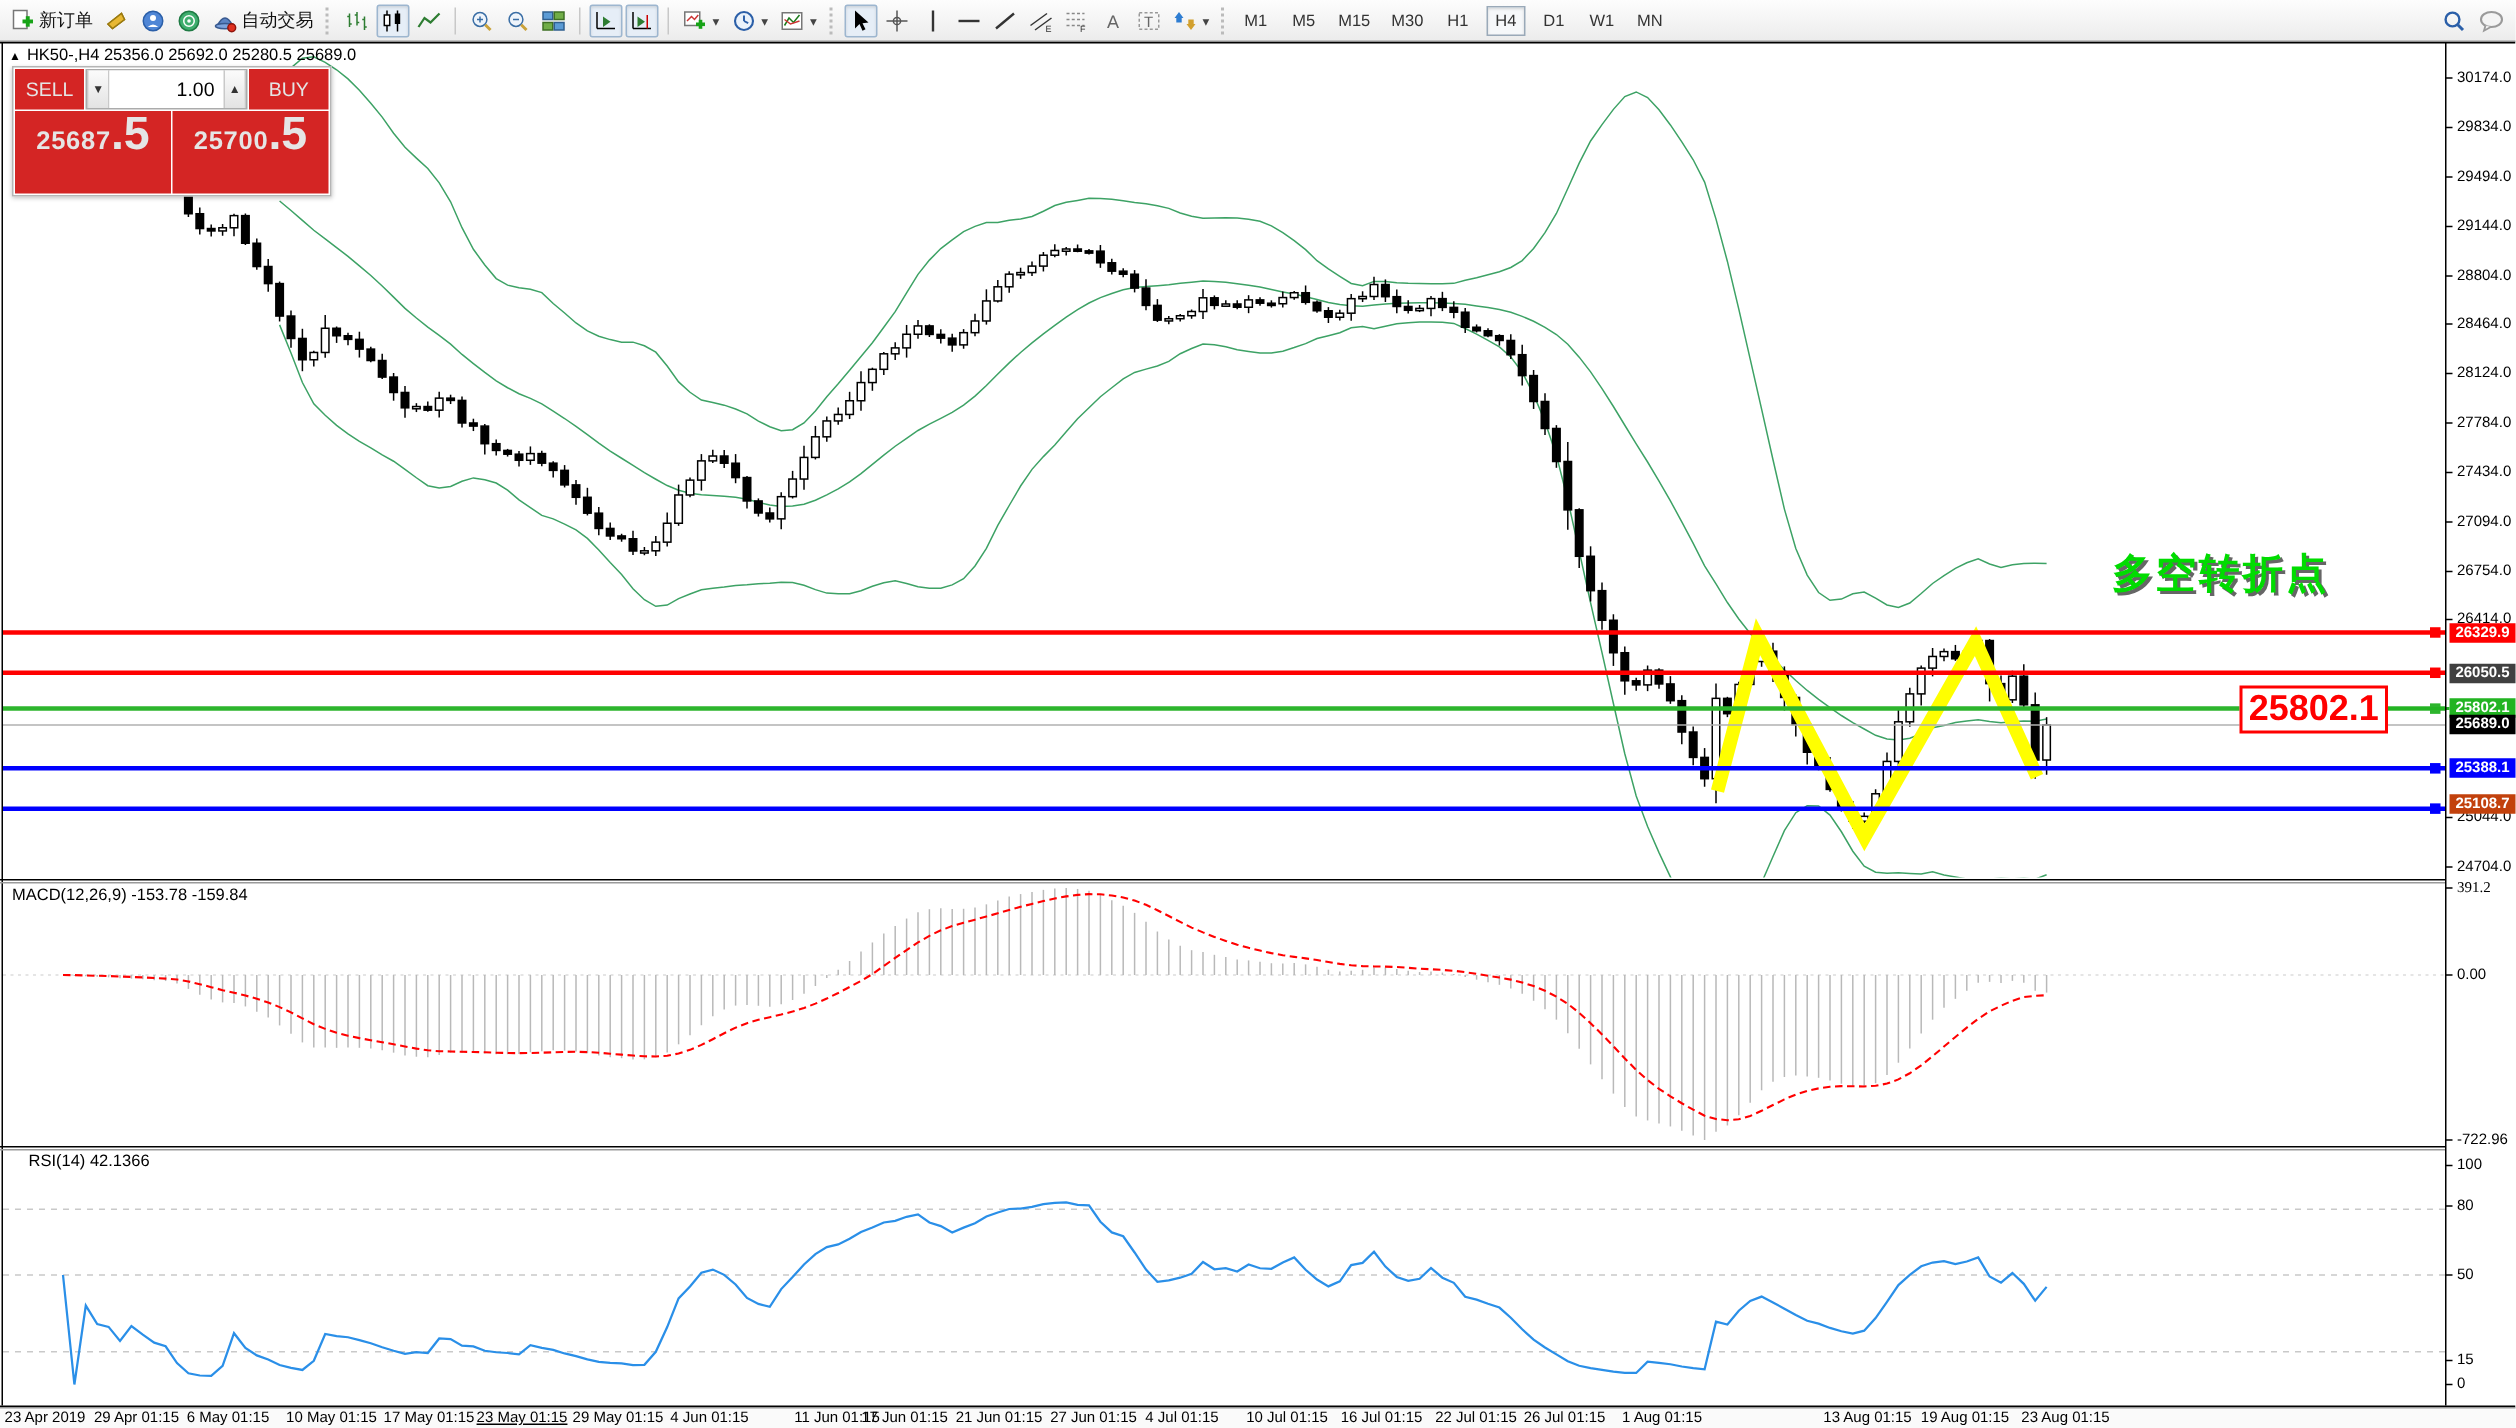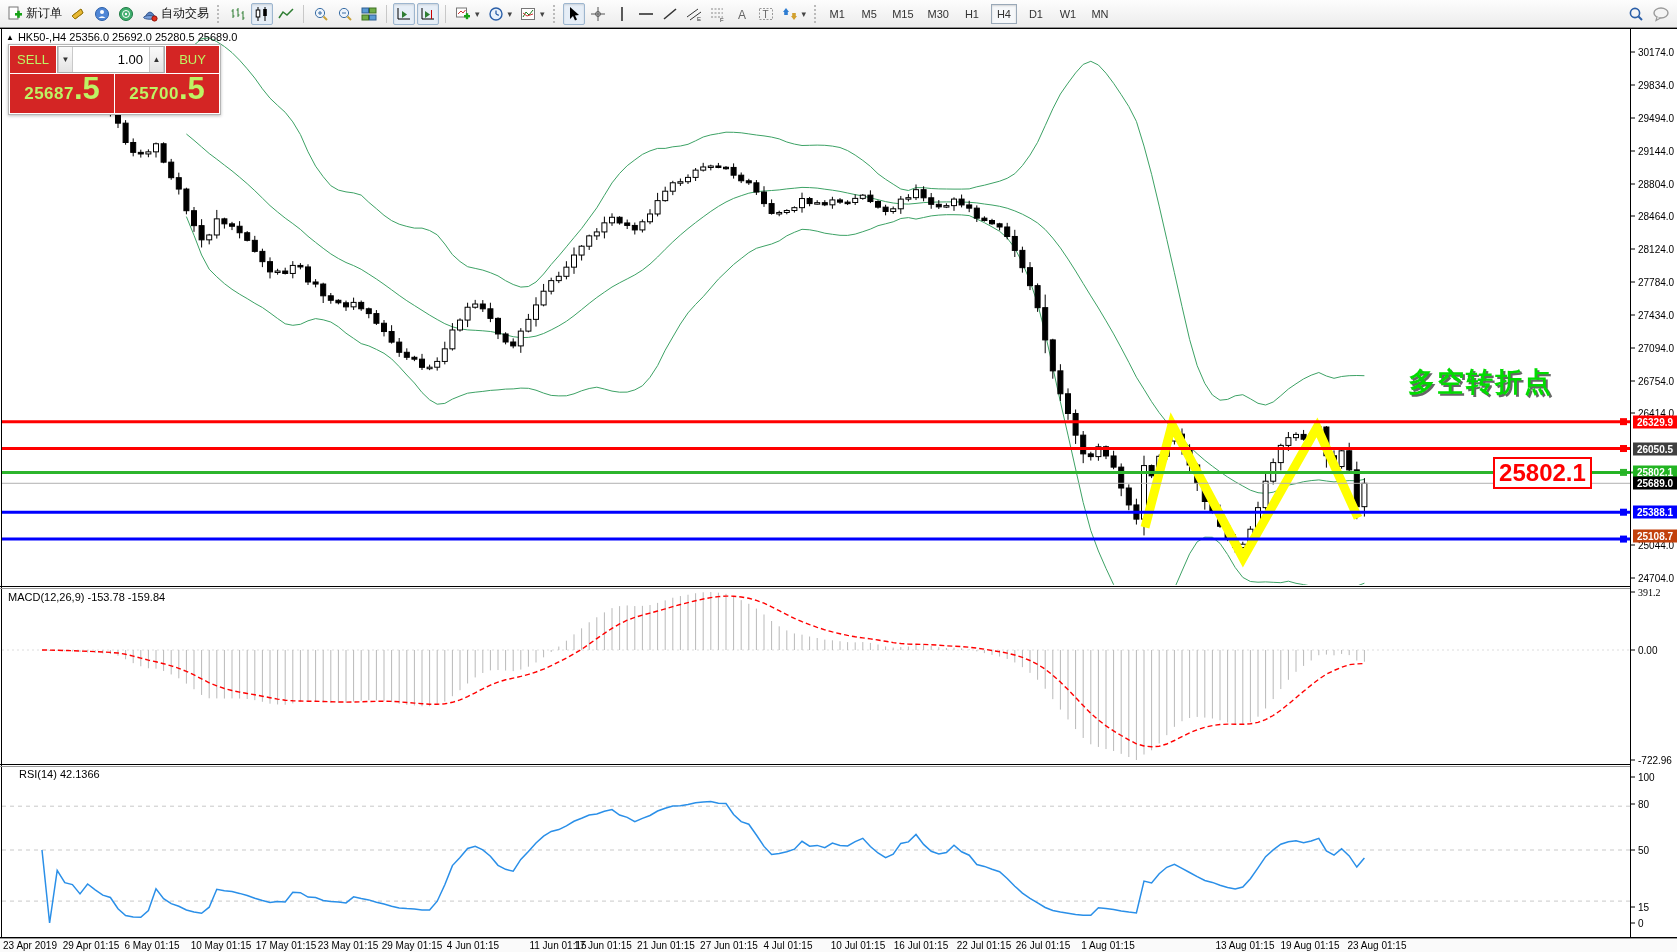--- a/index.html
+++ b/index.html
@@ -24,29 +24,29 @@
   
   #plot{position:absolute;left:0;top:0;z-index:1;pointer-events:none;}
   
   .overlay{position:absolute;z-index:20;}
   .chart-title{left:6px;top:31px;font-size:11px;color:#000;display:flex;align-items:center;gap:4px;}
   .chart-title .tri{font-size:8px;}
   
   .trade-panel{left:8px;top:44px;width:213px;z-index:22;background:#fff;
     border:1px solid #b5b5b5;box-shadow:0 1px 3px rgba(0,0,0,.25);padding:1px;}
   .tp-row1{display:flex;height:27px;gap:1px;}
-  .btn-red{background:#d42524;color:#bef264;display:flex;align-items:center;justify-content:center;}
+  .btn-red{background:#d42524;color:#e5e5e5;display:flex;align-items:center;justify-content:center;}
   .tp-sell{width:46px;font-size:13px;}
   .tp-buy{flex:1;font-size:13px;}
   .tp-spin{display:flex;width:108px;border:1px solid #ababab;}
   .spin-btn{width:15px;background:linear-gradient(#fbfbfb,#e3e3e3);border:0;display:flex;align-items:center;
     justify-content:center;font-size:8px;color:#333;border-left:1px solid #c9c9c9;border-right:1px solid #c9c9c9;}
   .spin-val{flex:1;background:#fff;display:flex;align-items:center;justify-content:flex-end;
     padding-right:6px;font-size:13px;color:#000;}
-  .tp-row2{display:flex;height:39px;gap:1px;margin-top:1px;border-radius:14px;}
+  .tp-row2{display:flex;height:55px;gap:1px;margin-top:1px;border-radius:14px;}
   .tp-price{flex:1;display:flex;align-items:baseline;justify-content:center;}
   .tp-price .main{font-size:17px;font-weight:bold;letter-spacing:.5px;}
   .tp-price .frac{font-size:31px;font-weight:bold;line-height:30px;}
   
   .ytick{position:absolute;font-size:10px;color:#000;transform:translateY(-50%);white-space:nowrap;}
   .badge{position:absolute;left:1633px;width:44px;height:13px;transform:translateY(-50%);
     color:#fff;font-size:10px;font-weight:bold;display:flex;align-items:center;justify-content:center;z-index:25;}
   .date-axis{position:absolute;left:0;top:938px;width:1677px;height:14px;background:#fafafa;
     border-top:1px solid #999;z-index:15;}
   .dtick{position:absolute;top:1px;font-size:10px;color:#000;transform:translateX(-50%);white-space:nowrap;}
@@ -941,21 +941,21 @@
     <div class="badge" style="top: 512.216px; background: rgb(0, 0, 255);">25388.1</div>
     <div class="badge" style="top: 536px; background: #c2410c;">25108.7</div>
     <div class="badge" style="top: 483.282px; background: rgb(0, 0, 0);">25689.0</div>
   </div>
 <div class="date-axis" id="dates">
     <div class="dtick" style="left: 30px;">23 Apr 2019</div>
     <div class="dtick" style="left: 91px;">29 Apr 01:15</div>
     <div class="dtick" style="left: 152px;">6 May 01:15</div>
     <div class="dtick" style="left: 221px;">10 May 01:15</div>
     <div class="dtick" style="left: 286px;">17 May 01:15</div>
-    <div class="dtick" style="left: 348px;">23 May 01:15</div>
+    <div class="dtick" style="left: 348px; text-decoration: underline;">23 May 01:15</div>
     <div class="dtick" style="left: 412px;">29 May 01:15</div>
     <div class="dtick" style="left: 473px;">4 Jun 01:15</div>
     <div class="dtick" style="left: 558px;">11 Jun 01:15</div>
     <div class="dtick" style="left: 603px;">17 Jun 01:15</div>
     <div class="dtick" style="left: 666px;">21 Jun 01:15</div>
     <div class="dtick" style="left: 729px;">27 Jun 01:15</div>
     <div class="dtick" style="left: 788px;">4 Jul 01:15</div>
     <div class="dtick" style="left: 858px;">10 Jul 01:15</div>
     <div class="dtick" style="left: 921px;">16 Jul 01:15</div>
     <div class="dtick" style="left: 984px;">22 Jul 01:15</div>

